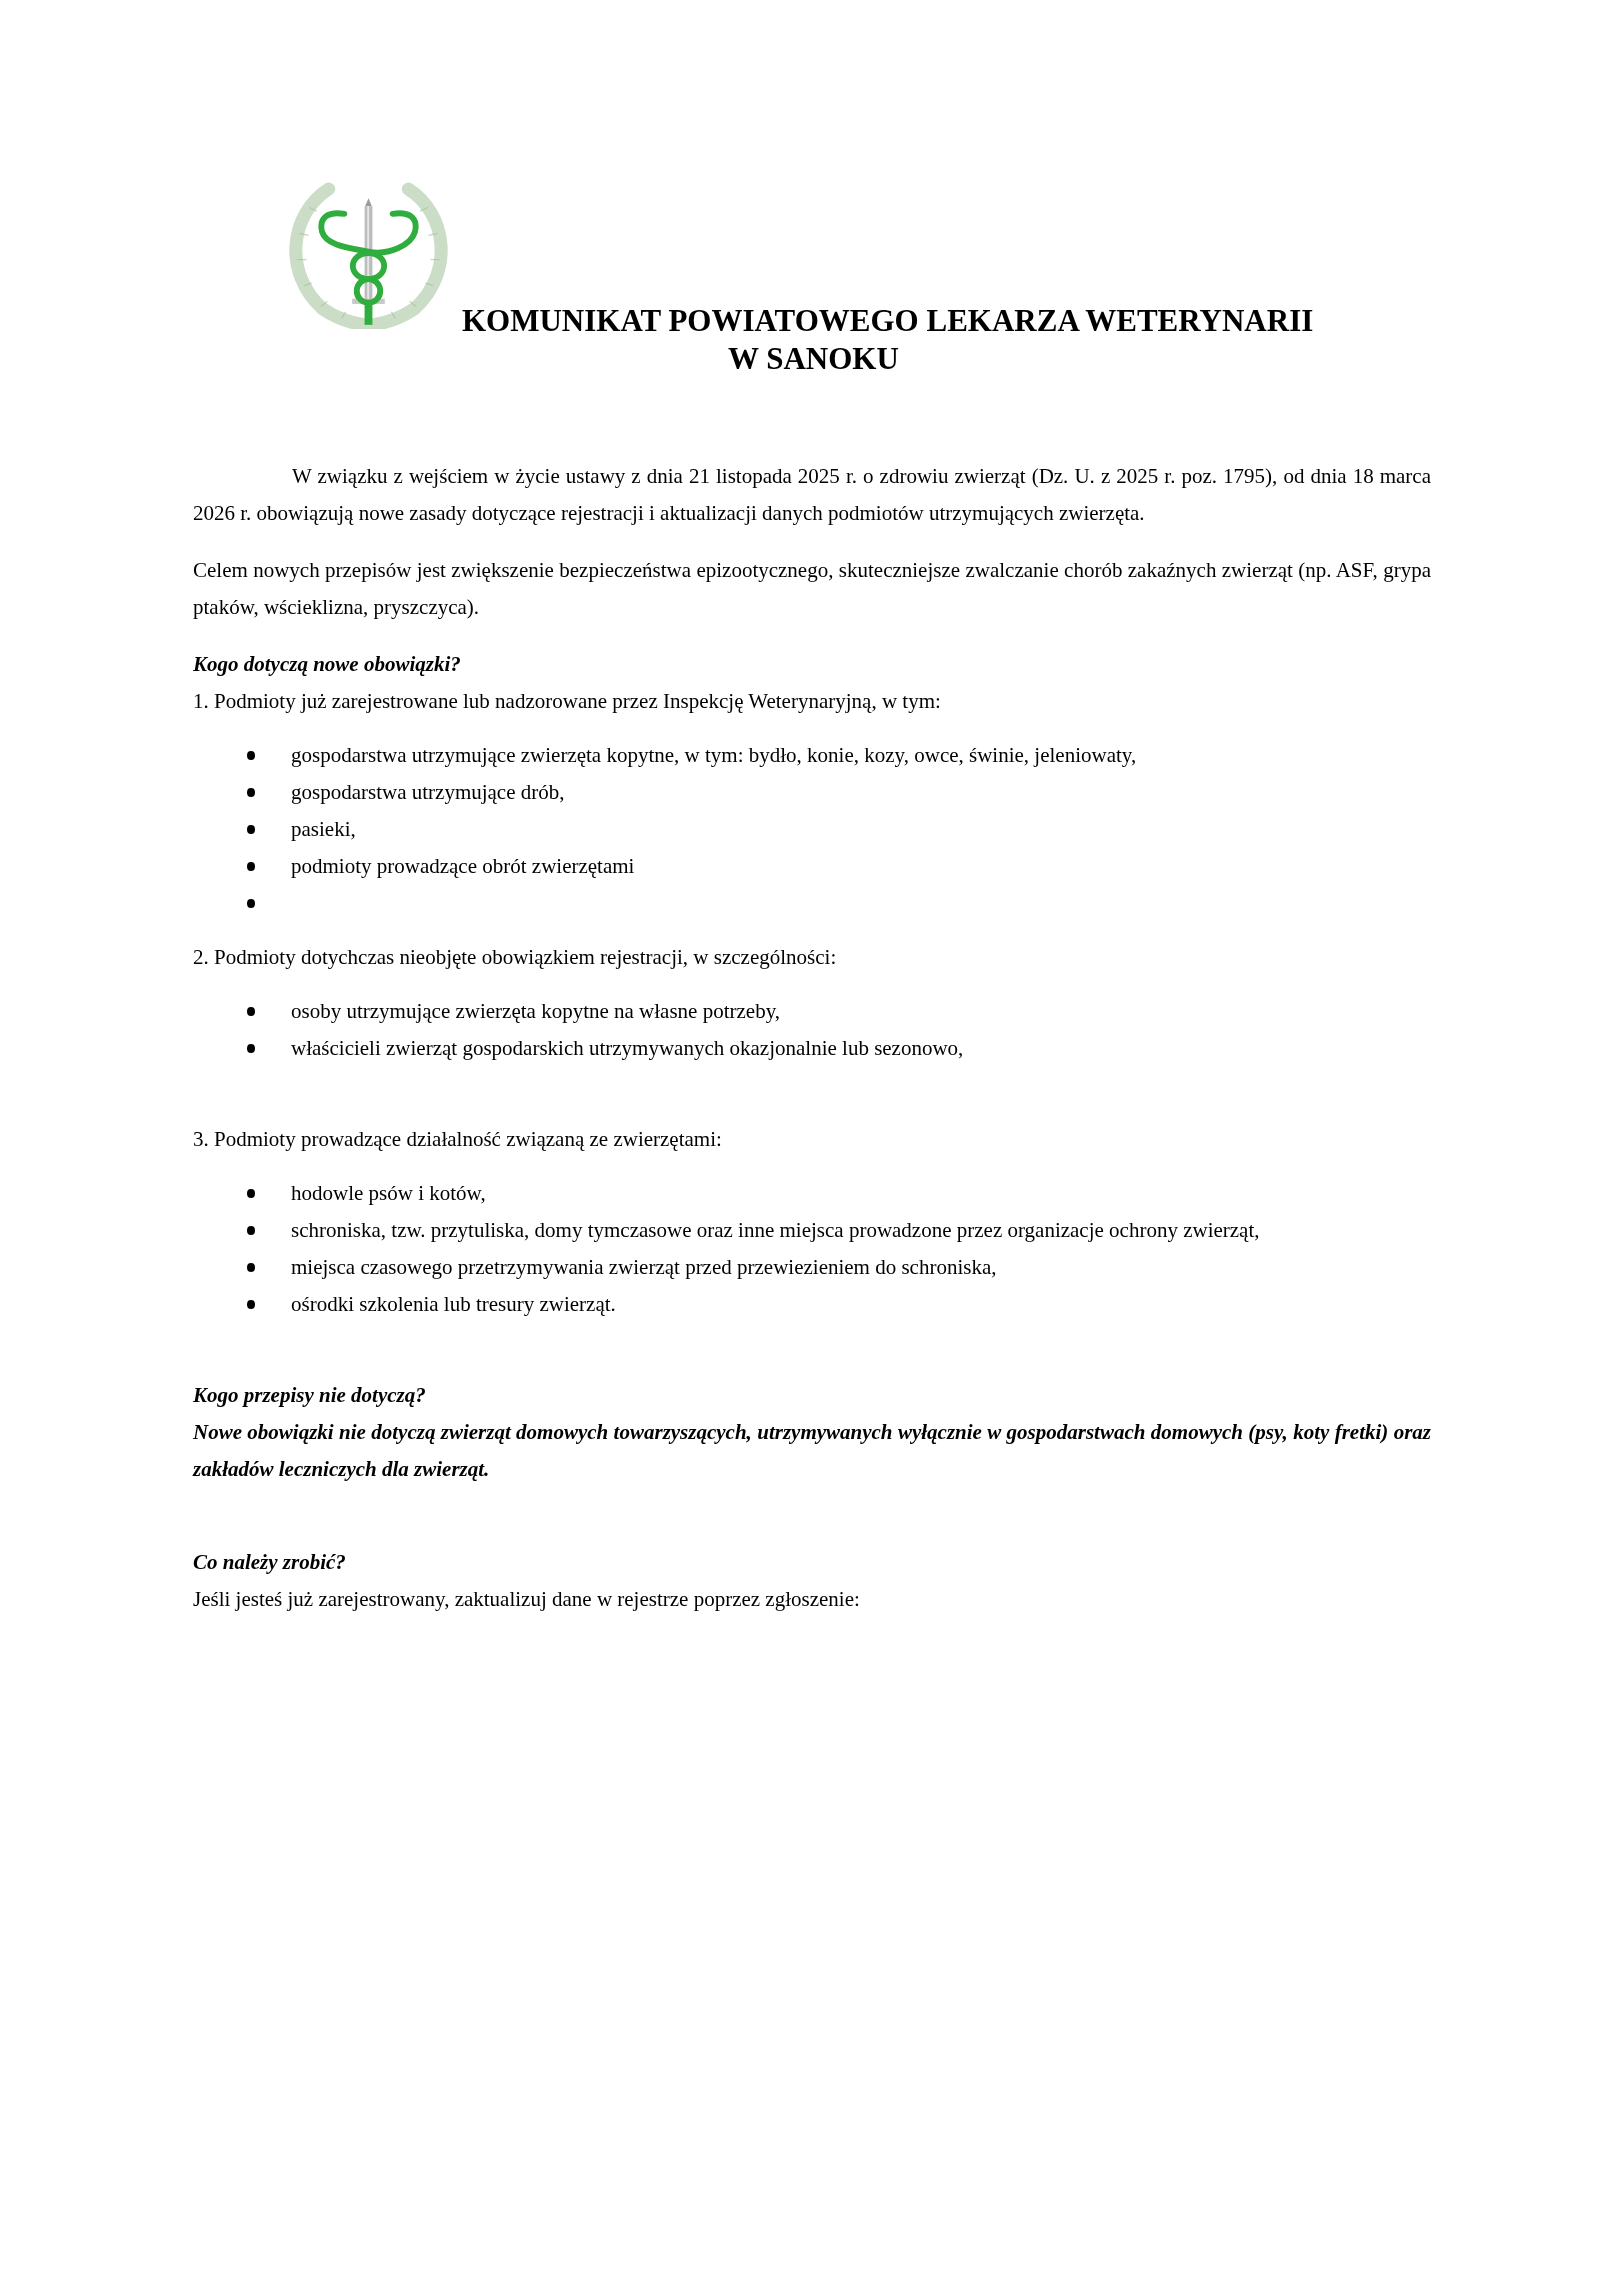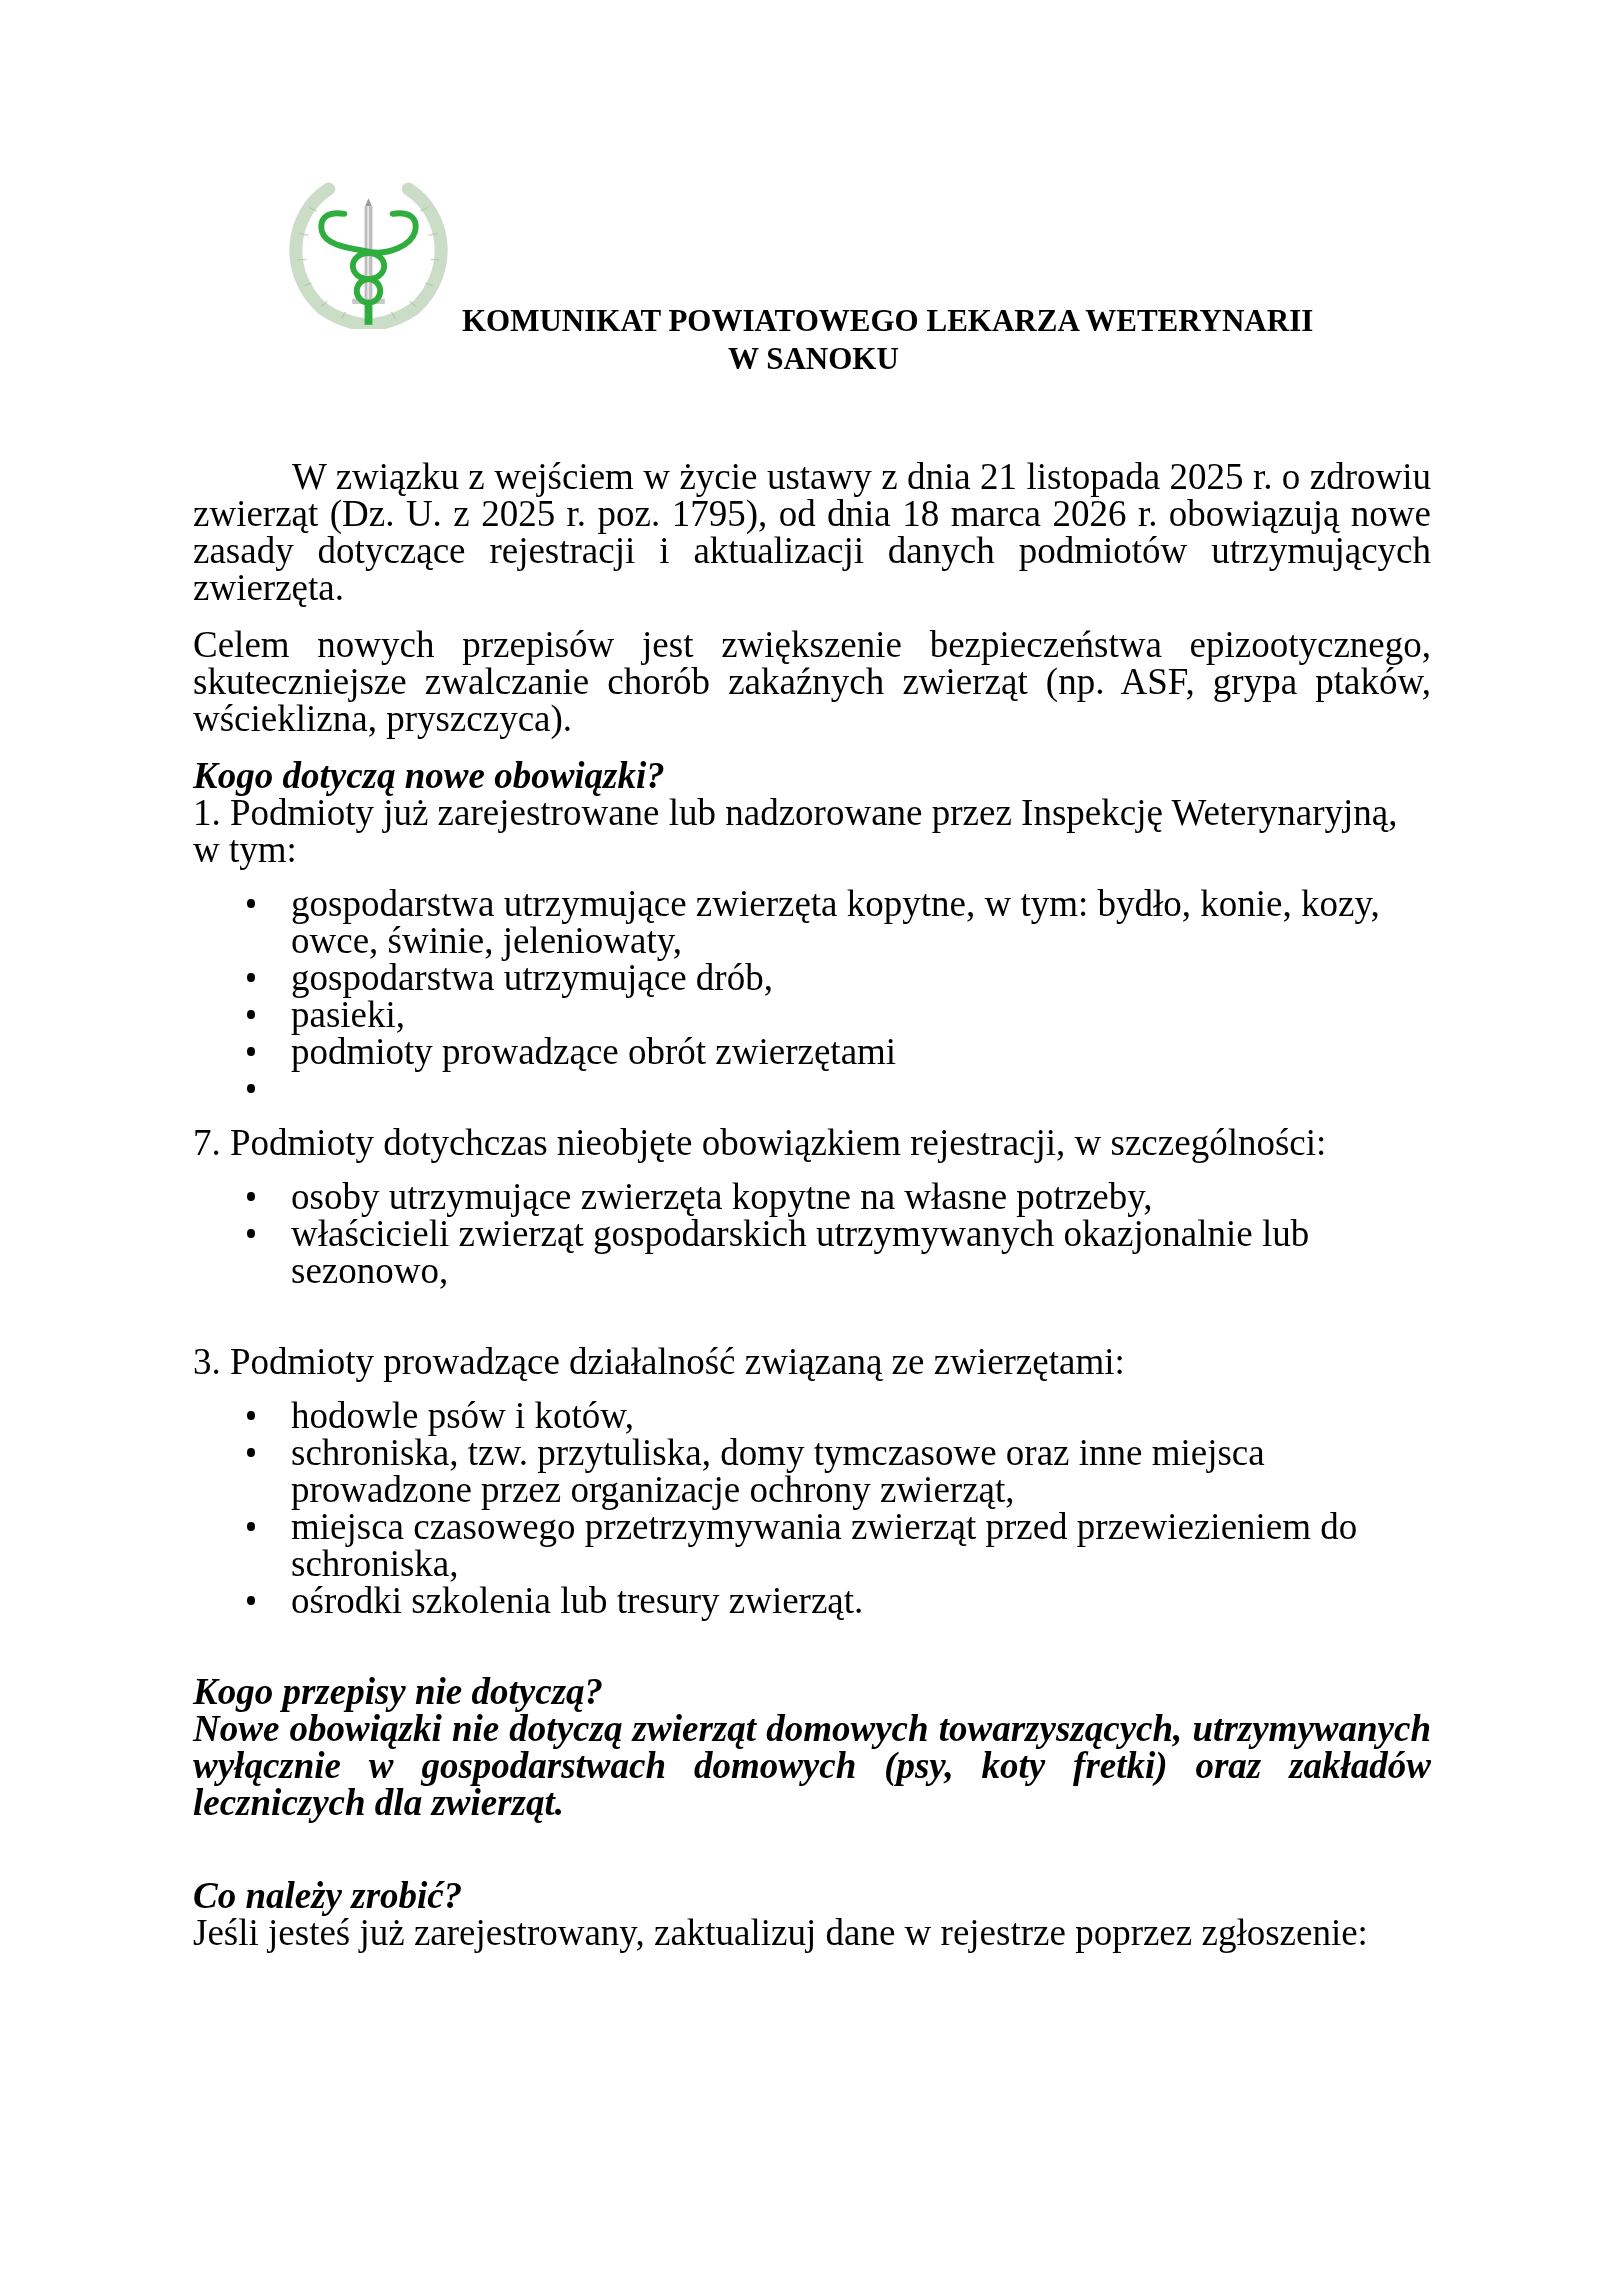--- a/index.html
+++ b/index.html
@@ -11,21 +11,21 @@
   .logo { position: absolute; left: 283px; top: 181px; width: 171px; height: 148px; }
   .title {
     position: absolute; left: 0; width: 1623px; top: 302px;
     font-weight: bold; font-size: 31px; line-height: 38px;
   }
   .title .l1 { position: absolute; left: 462px; white-space: nowrap; }
   .title .l2 { position: absolute; left: 728px; top: 38px; white-space: nowrap; }
 
   .content {
     position: absolute; left: 193px; top: 458px; width: 1238px;
-    font-size: 37px; line-height: 37px;
+    font-size: 21px; line-height: 37px;
   }
   p { margin: 0; }
   .just { text-align: justify; }
   .indent { text-indent: 99px; }
   .gap-s { margin-top: 20px; }
   .gap-m { }
   .gap-l { margin-top: 54px; }
   .gap-xl { margin-top: 56px; }
   .bold { font-weight: bold; font-style: italic; }
 
@@ -74,21 +74,21 @@
 
   <p class="gap-m">1. Podmioty już zarejestrowane lub nadzorowane przez Inspekcję Weterynaryjną, w tym:</p>
   <ul class="bul">
     <li><span class="dot"></span><span>gospodarstwa utrzymujące zwierzęta kopytne, w tym: bydło, konie,  kozy, owce, świnie, jeleniowaty,</span></li>
     <li><span class="dot"></span><span>gospodarstwa utrzymujące drób,</span></li>
     <li><span class="dot"></span><span>pasieki,</span></li>
     <li><span class="dot"></span><span>podmioty prowadzące obrót zwierzętami</span></li>
     <li><span class="dot"></span></li>
   </ul>
 
-  <p class="gap-l">7. Podmioty dotychczas nieobjęte obowiązkiem rejestracji, w szczególności:</p>
+  <p class="gap-l">2. Podmioty dotychczas nieobjęte obowiązkiem rejestracji, w szczególności:</p>
   <ul class="bul">
     <li><span class="dot"></span><span>osoby utrzymujące zwierzęta kopytne na własne potrzeby,</span></li>
     <li><span class="dot"></span><span>właścicieli zwierząt gospodarskich utrzymywanych okazjonalnie lub sezonowo,</span></li>
   </ul>
 
   <p class="gap-l">3. Podmioty prowadzące działalność związaną ze zwierzętami:</p>
   <ul class="bul">
     <li><span class="dot"></span><span>hodowle psów i kotów,</span></li>
     <li class="just"><span class="dot"></span><span>schroniska, tzw. przytuliska, domy tymczasowe oraz inne miejsca prowadzone przez organizacje ochrony zwierząt,</span></li>
     <li><span class="dot"></span><span>miejsca czasowego przetrzymywania zwierząt przed przewiezieniem do schroniska,</span></li>

